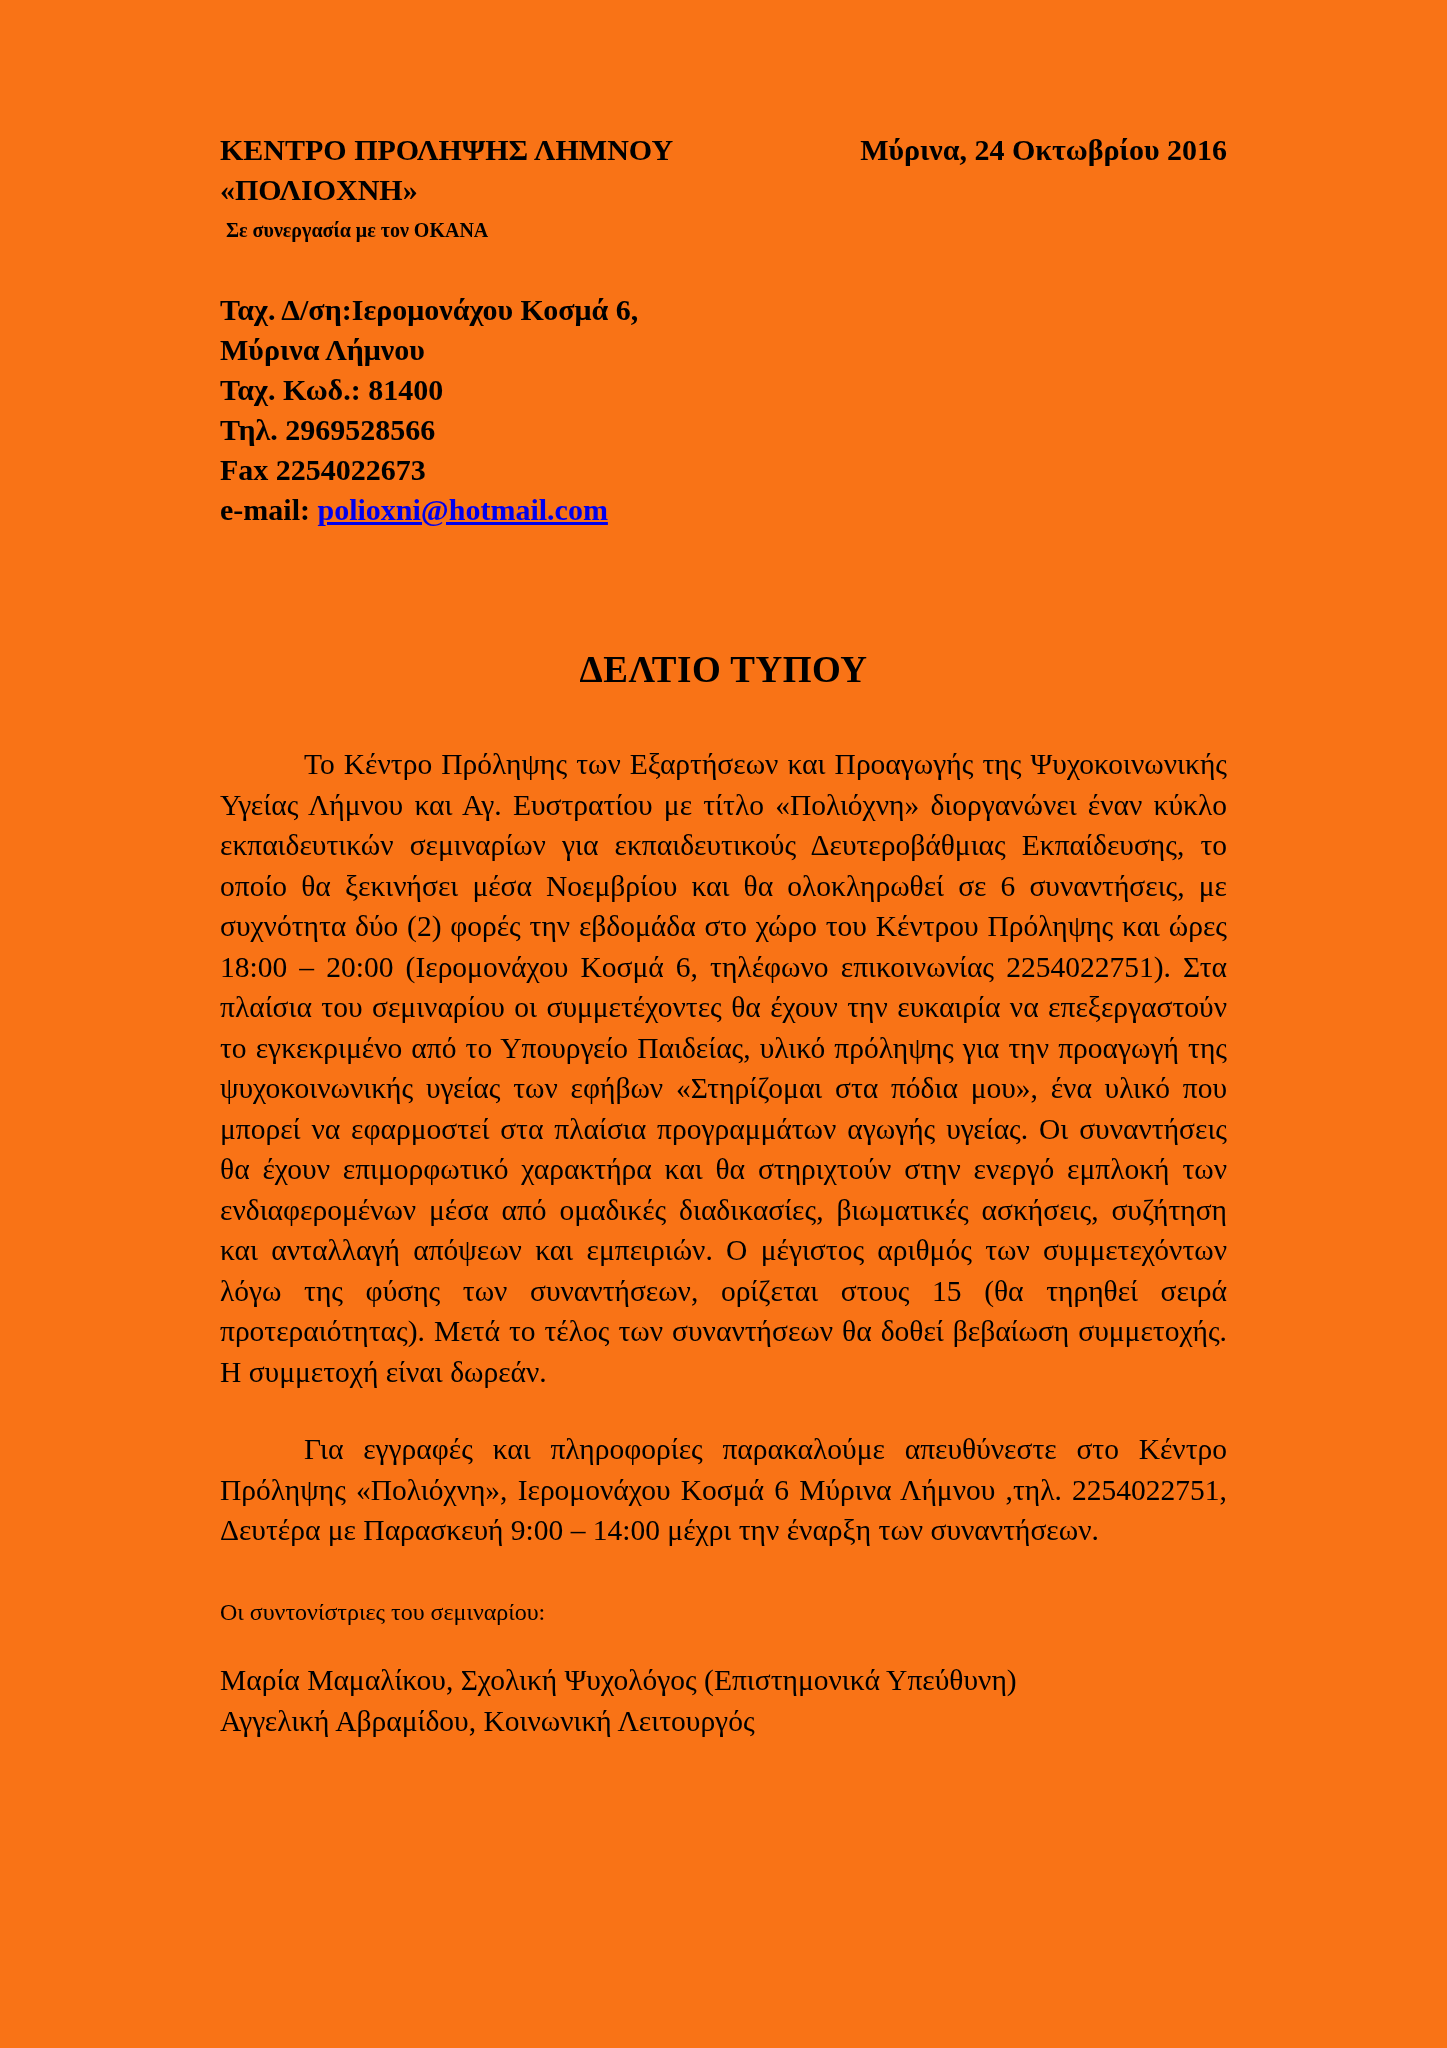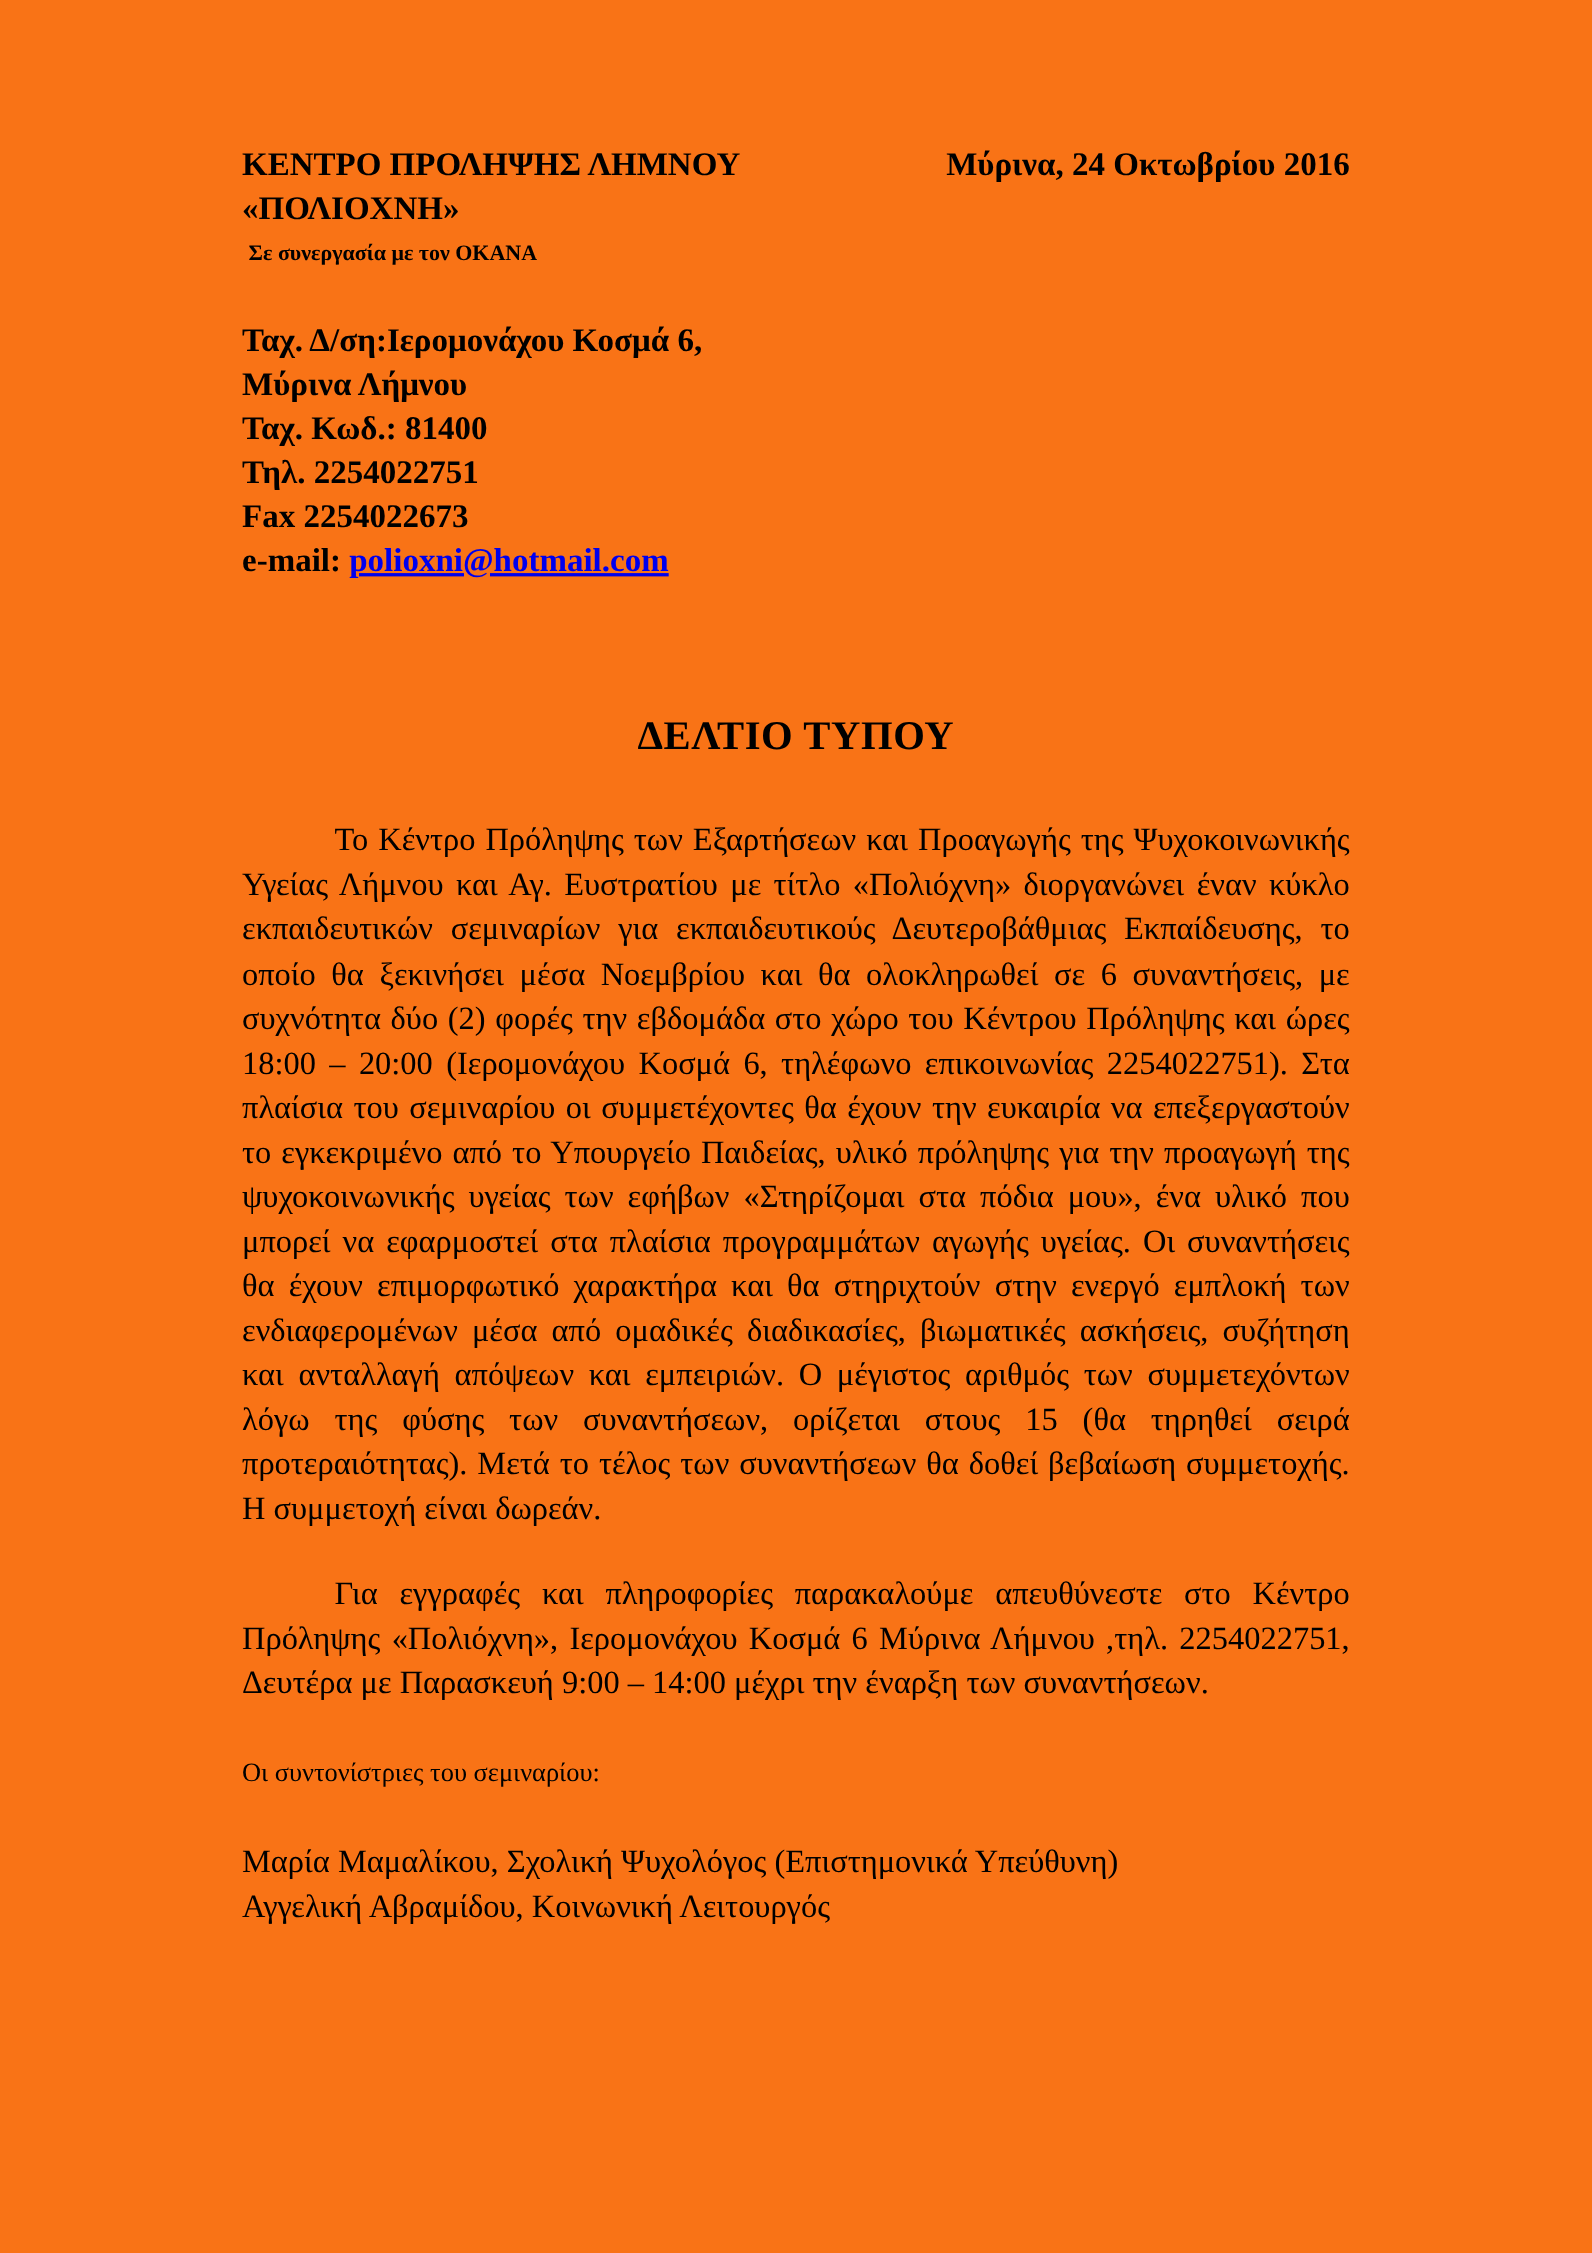--- a/index.html
+++ b/index.html
@@ -52,21 +52,21 @@
     text-align:justify;
     text-indent:84px;
   }
   .body-para.second{margin-top:37px;}
   .coord-label{
     margin-top:41px;
     font-size:24px;
     line-height:40.5px;
   }
   .coord-names{
-    margin-top:41px;
+    margin-top:28px;
     font-size:29.5px;
     line-height:40.5px;
   }
 </style>
 </head>
 <body>
 
 <div class="page">
   <div class="content">
 
@@ -76,21 +76,21 @@
         <div class="org-line2">«ΠΟΛΙΟΧΝΗ»</div>
         <div class="org-line3">Σε συνεργασία με τον ΟΚΑΝΑ</div>
       </div>
       <div class="date">Μύρινα, 24 Οκτωβρίου 2016</div>
     </div>
 
     <div class="addr-block">
       <div>Ταχ. Δ/ση:Ιερομονάχου Κοσμά 6,</div>
       <div>Μύρινα Λήμνου</div>
       <div>Ταχ. Κωδ.: 81400</div>
-      <div>Τηλ. 2254022751</div>
+      <div>Τηλ. 2969528566</div>
       <div>Fax 2254022673</div>
       <div class="email-line"><span>e-mail: </span><span class="email-link">polioxni@hotmail.com</span></div>
     </div>
 
     <div class="title-main">ΔΕΛΤΙΟ ΤΥΠΟΥ</div>
 
 
     <div class="body-para">Το Κέντρο Πρόληψης των Εξαρτήσεων και Προαγωγής της Ψυχοκοινωνικής Υγείας Λήμνου και Αγ. Ευστρατίου  με τίτλο «Πολιόχνη» διοργανώνει έναν κύκλο εκπαιδευτικών σεμιναρίων για εκπαιδευτικούς Δευτεροβάθμιας Εκπαίδευσης, το οποίο θα ξεκινήσει μέσα Νοεμβρίου και θα ολοκληρωθεί σε 6 συναντήσεις, με συχνότητα δύο (2) φορές την εβδομάδα στο χώρο του Κέντρου Πρόληψης και ώρες 18:00 – 20:00 (Ιερομονάχου Κοσμά 6, τηλέφωνο επικοινωνίας 2254022751). Στα πλαίσια του σεμιναρίου οι συμμετέχοντες θα έχουν την ευκαιρία να επεξεργαστούν το εγκεκριμένο από το Υπουργείο Παιδείας, υλικό πρόληψης για την προαγωγή της ψυχοκοινωνικής υγείας των εφήβων «Στηρίζομαι στα πόδια μου», ένα υλικό που μπορεί να εφαρμοστεί στα πλαίσια προγραμμάτων αγωγής υγείας. Οι συναντήσεις θα έχουν επιμορφωτικό χαρακτήρα και θα στηριχτούν στην ενεργό εμπλοκή των ενδιαφερομένων μέσα από ομαδικές διαδικασίες, βιωματικές ασκήσεις, συζήτηση και ανταλλαγή απόψεων και εμπειριών. Ο μέγιστος αριθμός των συμμετεχόντων λόγω της φύσης των συναντήσεων, ορίζεται στους 15 (θα τηρηθεί σειρά προτεραιότητας). Μετά το τέλος των συναντήσεων θα δοθεί βεβαίωση συμμετοχής. Η συμμετοχή είναι δωρεάν.</div>
 
     <div class="body-para second">Για εγγραφές και πληροφορίες παρακαλούμε απευθύνεστε στο Κέντρο Πρόληψης «Πολιόχνη», Ιερομονάχου Κοσμά 6 Μύρινα Λήμνου ,τηλ. 2254022751, Δευτέρα με Παρασκευή 9:00 – 14:00 μέχρι την έναρξη των συναντήσεων.</div>

